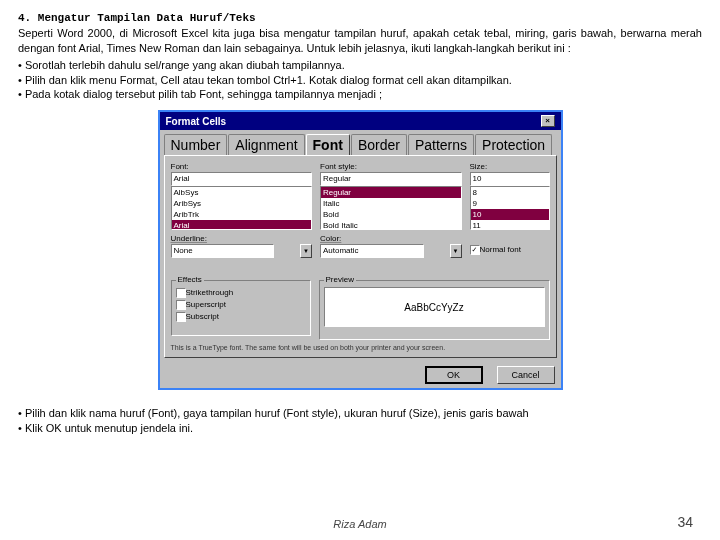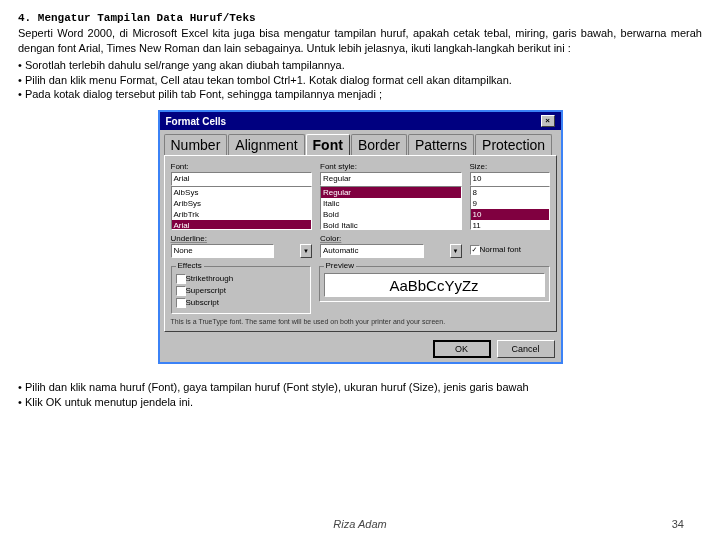--- a/index.html
+++ b/index.html
@@ -22,30 +22,30 @@
 .lbl-plain { font-size: 8px; margin-bottom: 1px; }
 .input { width: 100%; height: 14px; background: #fff; border: 1px solid #808080; border-right-color: #fff; border-bottom-color: #fff; padding: 0 2px; font-size: 8px; line-height: 12px; }
 .listbox { width: 100%; background: #fff; border: 1px solid #808080; border-right-color: #fff; border-bottom-color: #fff; font-size: 8px; height: 44px; overflow: hidden; }
 .listbox .item { padding: 0 2px; line-height: 11px; }
 .listbox .sel { background: #800040; color: #fff; }
 .dropdown { display: flex; gap: 26px; }
 .dropdown .input { flex: 1; }
 .dd-btn { width: 12px; height: 14px; background: #c0c0c0; border: 1px solid #fff; border-right-color: #404040; border-bottom-color: #404040; font-size: 6px; text-align: center; line-height: 12px; }
 .checkbox-row { display: flex; align-items: center; font-size: 8px; line-height: 12px; }
 .cb { width: 10px; height: 10px; background: #fff; border: 1px solid #808080; border-right-color: #fff; border-bottom-color: #fff; font-size: 7px; text-align: center; line-height: 8px; }
-.group { border: 1px solid #808080; border-right-color: #fff; border-bottom-color: #fff; padding: 6px 4px 4px; margin-top: 4px; position: relative; }
+.group { border: 1px solid #808080; border-right-color: #fff; border-bottom-color: #fff; padding: 6px 4px 12px; margin-top: 18px; position: relative; }
 .group-title { position: absolute; top: -6px; left: 4px; background: #c0c0c0; padding: 0 2px; font-size: 8px; }
-.preview { background: #fff; border: 1px solid #808080; border-right-color: #fff; border-bottom-color: #fff; height: 24px; display: flex; align-items: center; justify-content: center; font-size: 15px; }
+.preview { background: #fff; border: 1px solid #808080; border-right-color: #fff; border-bottom-color: #fff; height: 40px; display: flex; align-items: center; justify-content: center; font-size: 10px; }
 .note { font-size: 7px; margin-top: 4px; color: #333; }
-.btns { display: flex; justify-content: flex-end; gap: 6px; padding: 4px 6px; }
+.btns { display: flex; justify-content: flex-end; gap: 14px; padding: 4px 6px; }
 .btn { width: 58px; height: 18px; background: #c0c0c0; border: 1px solid #fff; border-right-color: #404040; border-bottom-color: #404040; font-size: 9px; text-align: center; line-height: 16px; }
 .btn.default { border: 2px solid #000; line-height: 14px; }
 .footer-text { margin-top: 16px; }
 .author { position: absolute; bottom: 10px; left: 50%; transform: translateX(-50%); font-size: 11px; color: #444; font-style: italic; }
-.page-num { position: absolute; bottom: 10px; right: 36px; font-size: 11px; color: #444; }
+.page-num { position: absolute; bottom: 10px; right: 27px; font-size: 14px; color: #444; }
 </style>
 </head>
 <body>
 
 <div class="title">4. Mengatur Tampilan Data Huruf/Teks</div>
 <div class="para">Seperti Word 2000, di Microsoft Excel kita juga bisa mengatur tampilan huruf, apakah cetak tebal, miring, garis bawah, berwarna merah dengan font Arial, Times New Roman dan lain sebagainya. Untuk lebih jelasnya, ikuti langkah-langkah berikut ini :</div>
 <div class="bullet">• Sorotlah terlebih dahulu sel/range yang akan diubah tampilannya.</div>
 <div class="bullet">• Pilih dan klik menu Format, Cell atau tekan tombol Ctrl+1. Kotak dialog format cell akan ditampilkan.</div>
 <div class="bullet">• Pada kotak dialog tersebut pilih tab Font, sehingga tampilannya menjadi ;</div>
 

